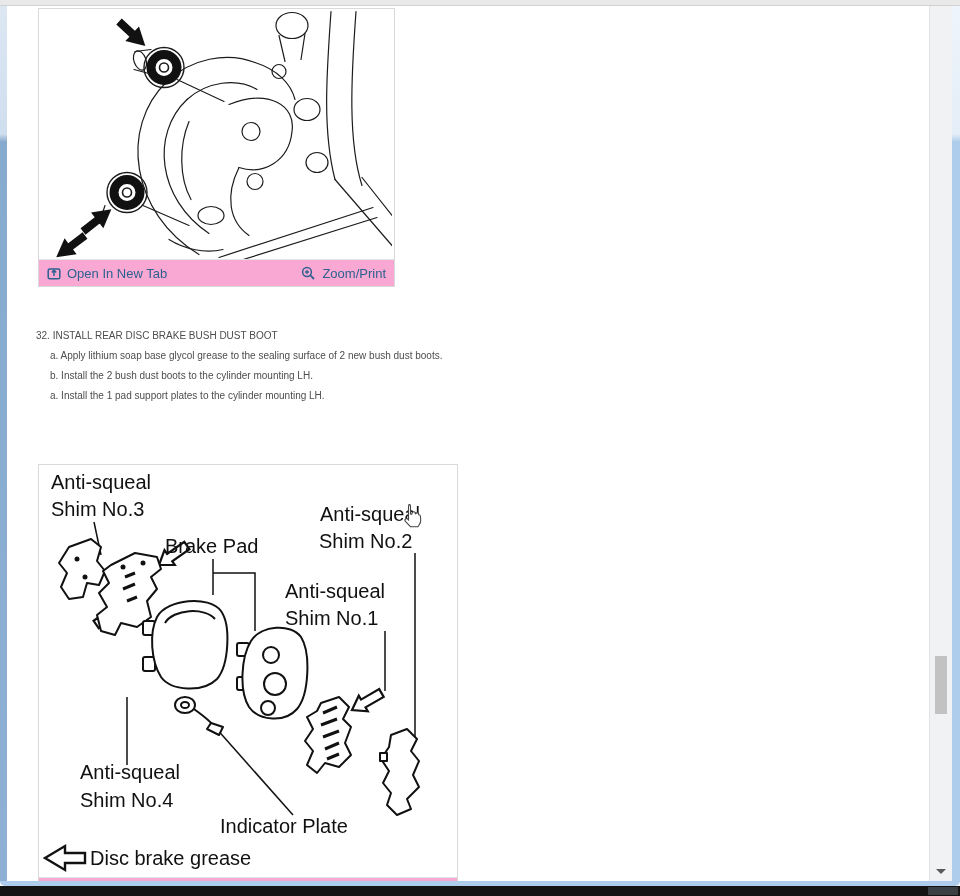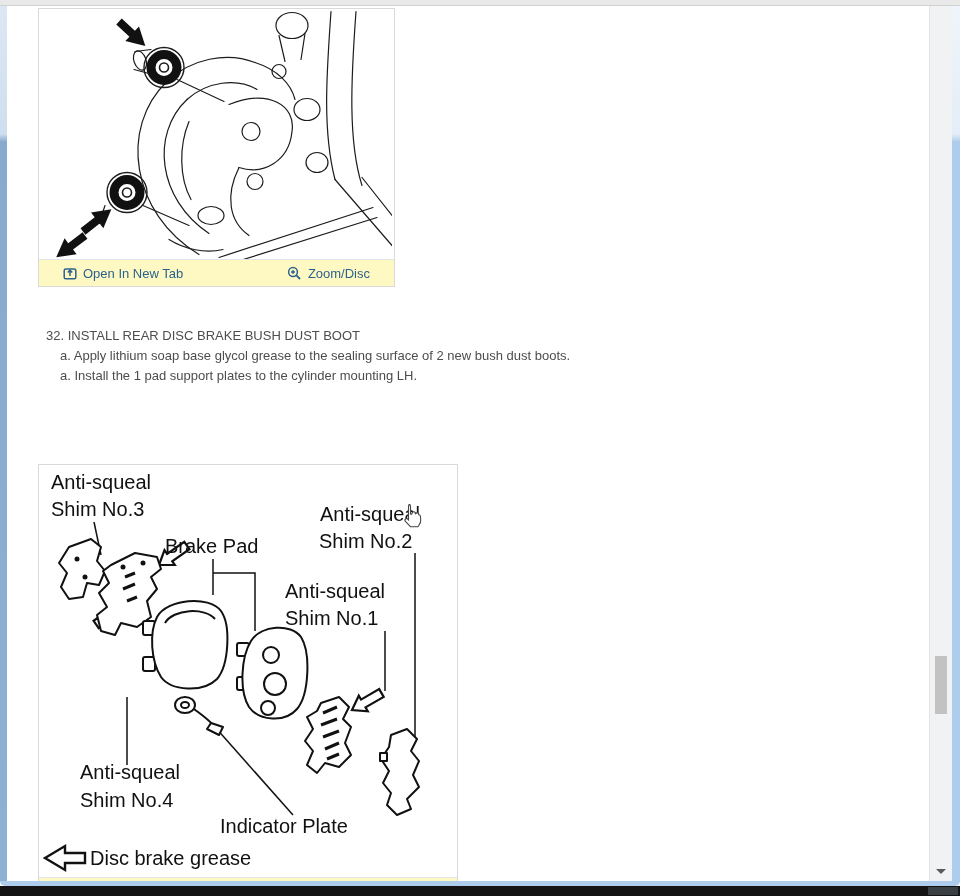--- a/index.html
+++ b/index.html
@@ -28,28 +28,28 @@
   .scroll-thumb{position:absolute;left:5px;width:12px;top:650px;height:58px;background:#c2c2c2;}
   .scroll-down{position:absolute;left:6px;bottom:8px;width:0;height:0;
     border:5px solid transparent;border-top-color:#5a5a5a;border-bottom:none;}
   
   .figure{position:absolute;background:#fff;border:1px solid #d9d9d9;}
   .frame1{left:31px;top:2px;width:355px;height:277px;}
   .frame2{left:31px;top:458px;width:418px;height:440px;}
   .fig-image{position:relative;background:#fff;overflow:hidden;}
   .frame1 .fig-image{width:353px;height:250px;}
   .frame2 .fig-image{width:416px;height:412px;}
-  .fig-bar{height:26px;background:#fef9c3;border-top:1px solid #e1e5ea;
-    display:flex;justify-content:space-between;align-items:center;padding:0 24px;}
+  .fig-bar{height:26px;background:#f9a8d4;border-top:1px solid #e1e5ea;
+    display:flex;justify-content:space-between;align-items:center;padding:0 8px;}
   .fig-link{display:flex;align-items:center;gap:6px;color:#2d628f;font-size:13px;
     text-decoration:none;cursor:pointer;}
   .fig-link svg{display:block;}
   
-  .steps{position:absolute;left:39px;top:320px;width:660px;
-    color:#4d4d4d;font-size:13px;line-height:20px;}
+  .steps{position:absolute;left:29px;top:320px;width:660px;
+    color:#4d4d4d;font-size:10px;line-height:20px;}
   .substep{padding-left:14px;}
   
   .diagram text{font-family:"Liberation Sans",sans-serif;font-size:20px;fill:#111;}
   
   .cursor{position:absolute;left:399px;top:503px;z-index:50;pointer-events:none;}
 </style>
 </head>
 <body>
 
 <div>
@@ -118,28 +118,29 @@
             <path d="M7,10 L7,4.6 M4.8,6.6 L7,4.2 L9.2,6.6" fill="none" stroke="#2d628f" stroke-width="1.5"></path>
           </svg>
           <span>Open In New Tab</span>
         </a>
         <a class="fig-link">
           <svg width="15" height="15" viewBox="0 0 15 15">
             <circle cx="6" cy="6" r="4.4" fill="none" stroke="#2d628f" stroke-width="1.5"></circle>
             <path d="M6,4 V8 M4,6 H8" stroke="#2d628f" stroke-width="1.3"></path>
             <path d="M9.4,9.4 L13,13" stroke="#2d628f" stroke-width="1.8"></path>
           </svg>
-          <span>Zoom/Disc</span>
+          <span>Zoom/Print</span>
         </a>
       </div>
     </div>
 
     <div class="steps">
       <div class="step-heading">32. INSTALL REAR DISC BRAKE BUSH DUST BOOT</div>
       <div class="substep">a. Apply lithium soap base glycol grease to the sealing surface of 2 new bush dust boots.</div>
+      <div class="substep">b. Install the 2 bush dust boots to the cylinder mounting LH.</div>
       <div class="substep">a. Install the 1 pad support plates to the cylinder mounting LH.</div>
     </div>
 
     <div class="figure frame2">
       <div class="fig-image">
         <svg class="diagram" width="416" height="412" viewBox="0 0 416 412">
 
           <g stroke="#111" stroke-width="1.5" fill="none">
             <path d="M55,57 L62,90"></path>
             <path d="M174,94 L174,130"></path>

